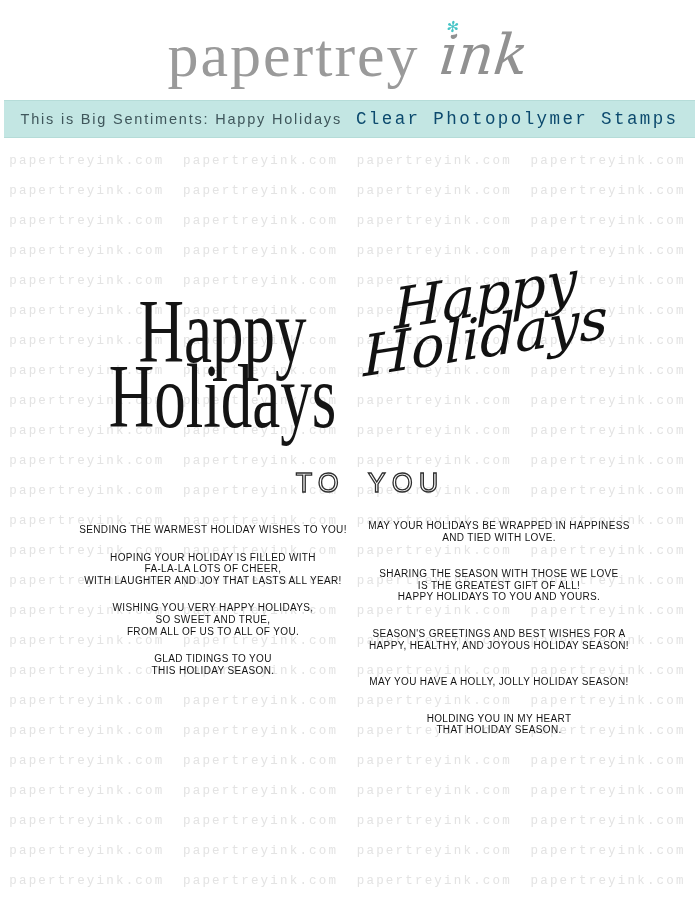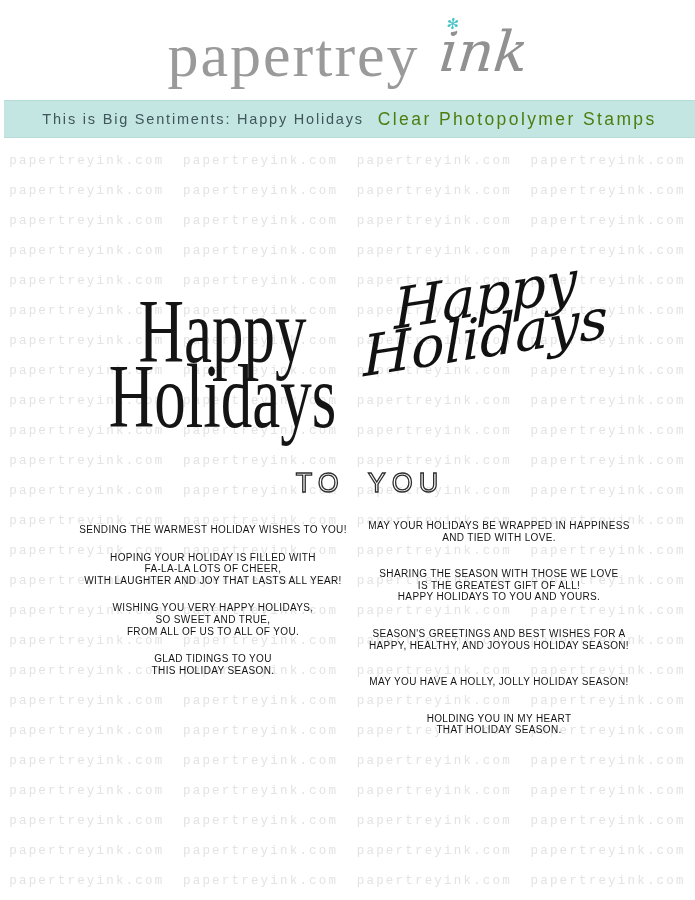--- a/index.html
+++ b/index.html
@@ -14,21 +14,21 @@
   }
 
   
   .header {
     position: absolute;
     top: 10px; left: 0; right: 0;
     height: 90px;
     display: flex; align-items: center; justify-content: center;
     z-index: 3;
   }
-  .logo { display: flex; align-items: flex-start; }
+  .logo { display: flex; align-items: center; }
   .logo-main {
     font-family: "Liberation Serif", serif;
     font-size: 62px;
     letter-spacing: 2px;
     color: #9a9a9a;
     line-height: 1;
   }
   .logo-ink {
     position: relative;
     font-family: "DejaVu Serif", serif;
@@ -65,21 +65,22 @@
     z-index: 3;
   }
   .banner-title {
     font-size: 14.5px;
     letter-spacing: 1.8px;
     color: #3f565b;
   }
   .banner-subtitle {
     font-size: 17.5px;
     letter-spacing: 2.4px;
-    color: #4d7c0f;
+    color: #0c4a6e;
+    font-family: Liberation Mono, monospace;
   }
 
   
   .watermark-layer {
     position: absolute;
     top: 146px; left: 0; right: 0;
     display: grid;
     grid-template-columns: repeat(4, 1fr);
     grid-auto-rows: 30px;
     z-index: 1;

